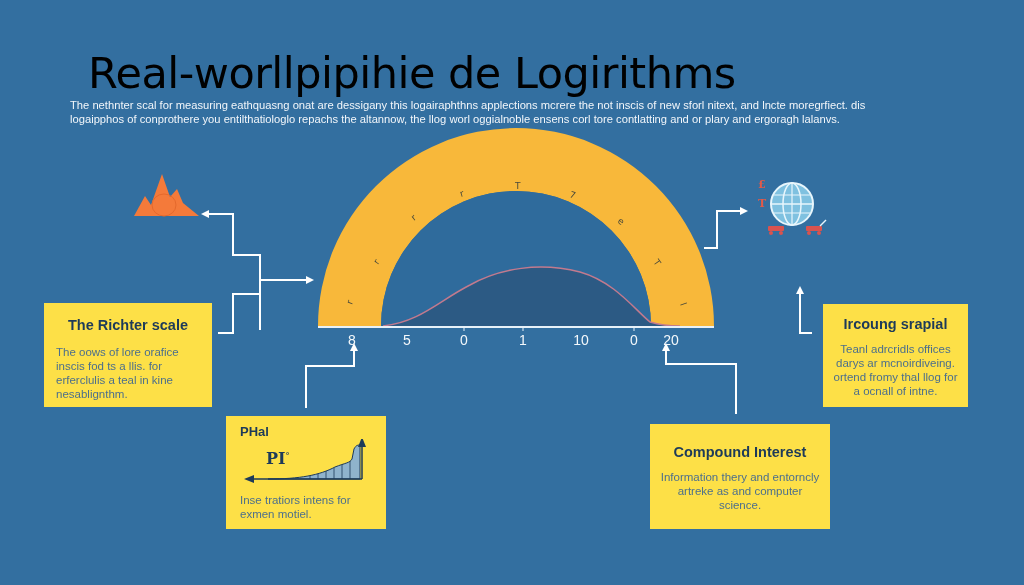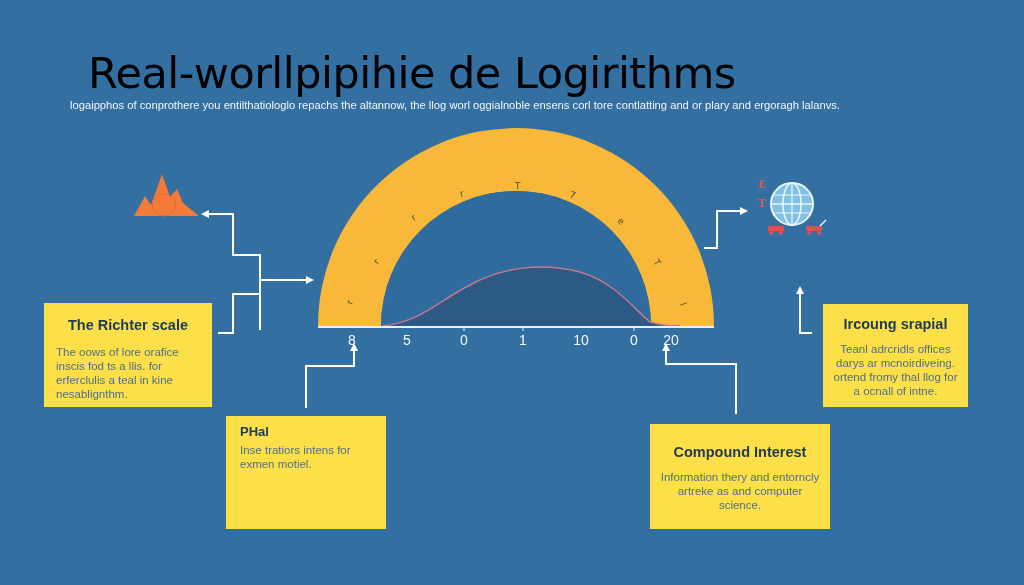--- a/index.html
+++ b/index.html
@@ -50,20 +50,21 @@
     font-family:"DejaVu Serif", serif; font-weight:bold; font-size:16px; color:#1d3a59;
   }
   .pi-label sup { font-size:8px; }
 </style>
 </head>
 <body>
 
 <h1 class="title">Real-worllpipihie de Logirithms</h1>
 
 <div class="subtitle">
+  <div>The nethnter scal for measuring eathquasng onat are dessigany this logairaphthns applections mcrere the not inscis of new sforl nitext, and lncte moregrfiect. dis</div>
   <div>logaipphos of conprothere you entilthatiologlo repachs the altannow, the llog worl oggialnoble ensens corl tore contlatting and or plary and ergoragh lalanvs.</div>
 </div>
 
 <svg class="scene" width="1024" height="585" viewBox="0 0 1024 585">
 
   <g>
     <path d="M318,326 A198,198 0 0 1 714,326 L651,326 A135,135 0 0 0 381,326 Z" fill="#f8b83a"></path>
     <path d="M381,326 A135,135 0 0 1 651,326 Z" fill="#2f6b9c"></path>
 
     <path d="M383,326 C420,322 440,300 470,285 C500,268 540,262 580,272 C615,282 635,310 650,322 C660,325 670,326 680,326 Z" fill="#2c5a84"></path>
@@ -144,20 +145,38 @@
 <span class="axis-label" style="left:634px;">0</span>
 <span class="axis-label" style="left:671px;">20</span>
 
 <div class="card card-richter">
   <h3>The Richter scale</h3>
   <p>The oows of lore orafice inscis fod ts a llis. for erferclulis a teal in kine nesablignthm.</p>
 </div>
 
 <div class="card card-phal">
   <h3>PHal</h3>
+  <div class="mini">
+    <span class="pi-label"><span>PI</span><sup>°</sup></span>
+    <svg width="130" height="50" style="position:absolute;left:0;top:0;">
+      <path d="M28,40 C60,40 80,36 95,28 C105,24 110,24 112,20 L114,10 C116,6 118,6 120,6 L120,40 Z" fill="#8fb3cc" stroke="#1d3a59" stroke-width="1"></path>
+      <g stroke="#1d3a59" stroke-width="0.8">
+        <line x1="70" y1="37" x2="70" y2="40"></line>
+          <line x1="78" y1="35" x2="78" y2="40"></line>
+        <line x1="86" y1="32" x2="86" y2="40"></line>
+          <line x1="94" y1="29" x2="94" y2="40"></line>
+        <line x1="102" y1="25" x2="102" y2="40"></line>
+          <line x1="110" y1="22" x2="110" y2="40"></line>
+      </g>
+      <line x1="8" y1="40" x2="122" y2="40" stroke="#1d3a59" stroke-width="1.5"></line>
+      <polygon points="4,40 14,36 14,44" fill="#1d3a59"></polygon>
+      <line x1="122" y1="40" x2="122" y2="4" stroke="#1d3a59" stroke-width="1.5"></line>
+      <polygon points="122,-2 118,8 126,8" fill="#1d3a59"></polygon>
+    </svg>
+  </div>
   <p>Inse tratiors intens for exmen motiel.</p>
 </div>
 
 <div class="card card-compound">
   <h3>Compound Interest</h3>
   <p>Information thery and entorncly artreke as and computer science.</p>
 </div>
 
 <div class="card card-ircoung">
   <h3>Ircoung srapial</h3>

